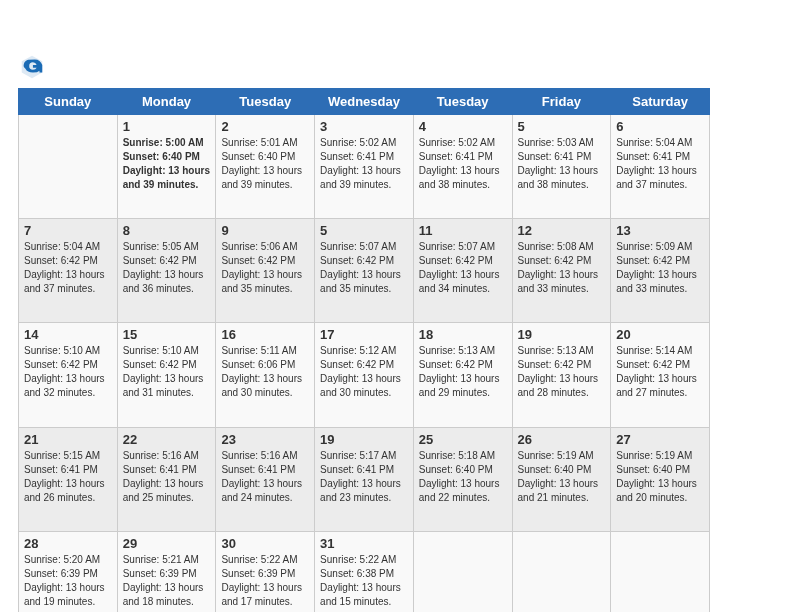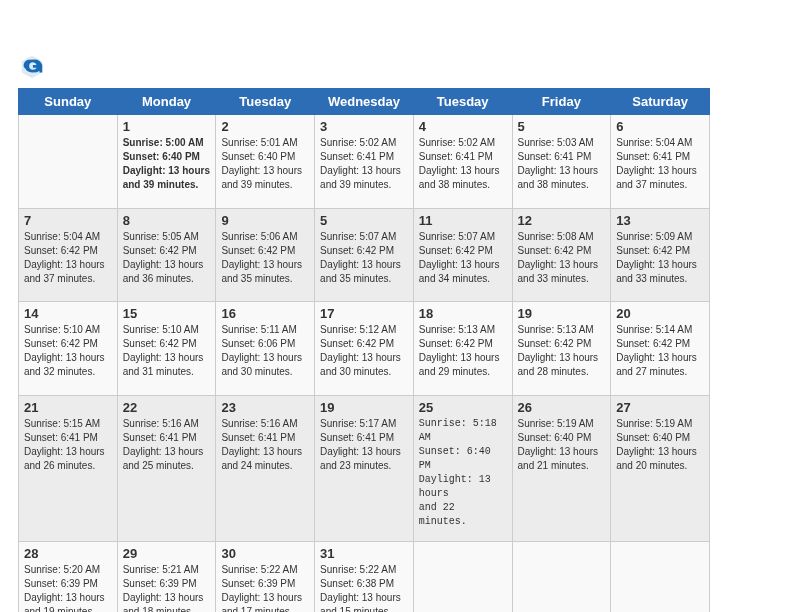--- a/index.html
+++ b/index.html
@@ -298,21 +298,21 @@
           </td>
           <td>
             <span class="day-num">19</span>
             <div class="day-info" style="white-space: pre-line;">Sunrise: 5:17 AM
 Sunset: 6:41 PM
 Daylight: 13 hours
 and 23 minutes.</div>
           </td>
           <td>
             <span class="day-num">25</span>
-            <div class="day-info" style="white-space: pre-line; font-family: Liberation Mono, monospace;">Sunrise: 5:18 AM
+            <div class="day-info" style="white-space: pre-line;">Sunrise: 5:18 AM
 Sunset: 6:40 PM
 Daylight: 13 hours
 and 22 minutes.</div>
           </td>
           <td>
             <span class="day-num">26</span>
             <div class="day-info" style="white-space: pre-line;">Sunrise: 5:19 AM
 Sunset: 6:40 PM
 Daylight: 13 hours
 and 21 minutes.</div>

